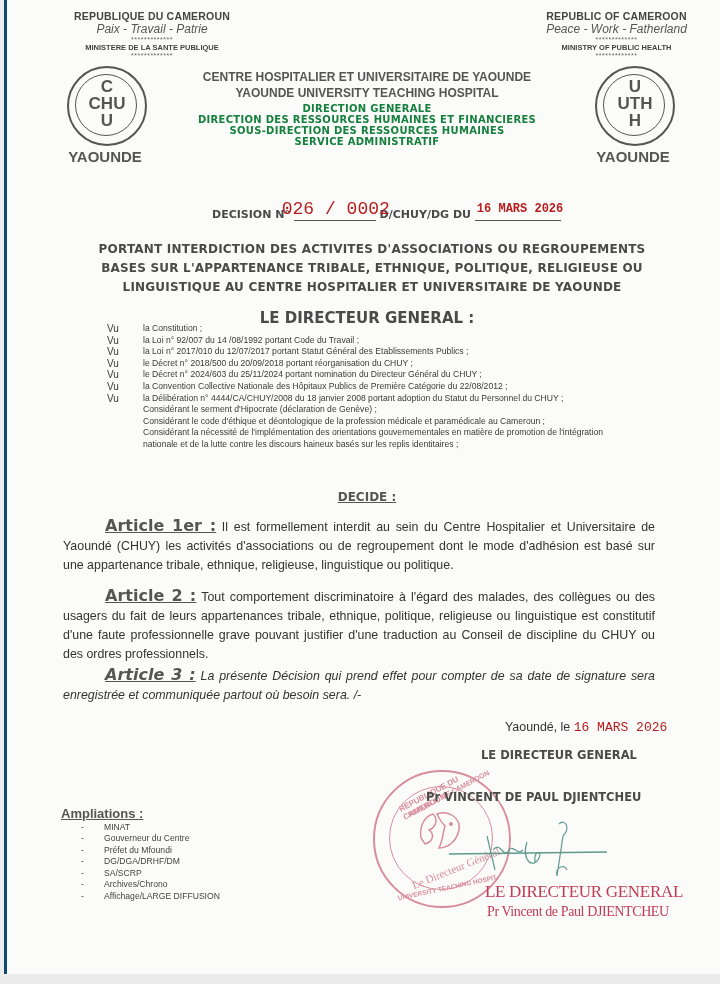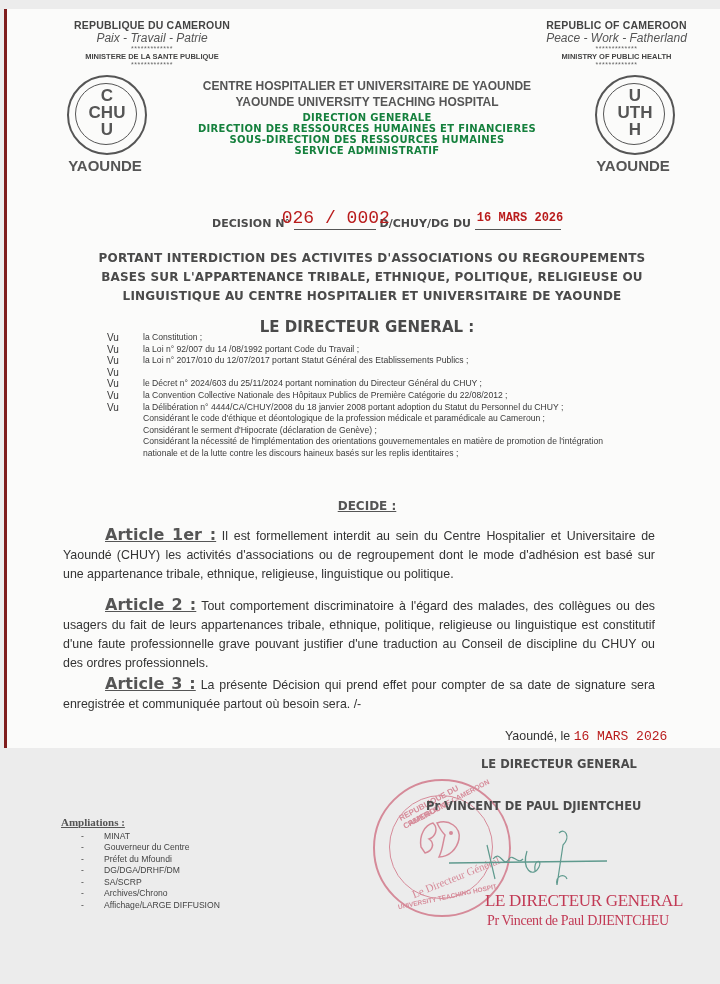--- a/index.html
+++ b/index.html
@@ -3,23 +3,23 @@
 <meta charset="utf-8">
 <style>
   html, body { margin: 0; padding: 0; }
   body {
     width: 720px; height: 984px; overflow: hidden; position: relative;
     background: #ececec;
     font-family: "Liberation Sans", sans-serif;
     color: #3a3a3a;
   }
   .page {
-    position: absolute; left: 4px; top: 9px; width: 714px; height: 739px;
+    position: absolute; left: 4px; top: 0; width: 714px; height: 974px;
     background: #fbfbfa;
-    border-left: 3px solid #7f1d1d;
+    border-left: 3px solid #0c4a6e;
   }
   .abs { position: absolute; }
   .center { text-align: center; }
   .hdr-small { font-size: 10.5px; font-weight: bold; color: #444; letter-spacing: 0.2px; }
   .hdr-motto { font-size: 12px; font-style: italic; color: #555; }
   .hdr-stars { font-size: 7px; color: #666; letter-spacing: 0.5px; line-height: 7px; }
   .hdr-min { font-size: 7.5px; font-weight: bold; color: #444; }
 
   .logo { position: absolute; width: 76px; height: 76px; border: 2px solid #555; border-radius: 50%; }
   .logo .inner { position: absolute; left: 6px; top: 6px; width: 60px; height: 60px; border: 1px solid #555; border-radius: 50%; }
@@ -126,52 +126,53 @@
     <div class="vu-row">
         <span class="vu-key">Vu</span>
         <span>la Loi n° 92/007 du 14 /08/1992 portant Code du Travail ;</span>
       </div>
     <div class="vu-row">
         <span class="vu-key">Vu</span>
         <span>la Loi n° 2017/010 du 12/07/2017 portant Statut Général des Etablissements Publics ;</span>
       </div>
     <div class="vu-row">
         <span class="vu-key">Vu</span>
+        <span>le Décret n° 2018/500 du  20/09/2018 portant réorganisation du CHUY ;</span>
       </div>
     <div class="vu-row">
         <span class="vu-key">Vu</span>
         <span>le Décret n° 2024/603 du 25/11/2024 portant nomination du Directeur Général du CHUY ;</span>
       </div>
     <div class="vu-row">
         <span class="vu-key">Vu</span>
         <span>la Convention Collective Nationale des Hôpitaux Publics de Première Catégorie du 22/08/2012 ;</span>
       </div>
     <div class="vu-row">
         <span class="vu-key">Vu</span>
         <span>la Délibération n° 4444/CA/CHUY/2008 du 18 janvier 2008 portant adoption du Statut du Personnel du CHUY ;</span>
       </div>
+    <div class="consid">Considérant le serment d'Hipocrate (déclaration de Genève) ;</div>
     <div class="consid">Considérant le code d'éthique et déontologique de la profession médicale et paramédicale au Cameroun ;</div>
-    <div class="consid">Considérant le serment d'Hipocrate (déclaration de Genève) ;</div>
     <div class="consid">Considérant la nécessité de l'implémentation des orientations gouvernementales en matière de promotion de l'intégration</div>
     <div class="consid">nationale et de la lutte contre les discours haineux basés sur les replis identitaires ;</div>
   </div>
 
   <div class="abs center" style="left:300px; top:490px; width:120px; font-family:'DejaVu Sans',sans-serif; font-weight:bold; font-size:12px; color:#555; text-decoration:underline;">DECIDE :</div>
 
   <div class="abs body-text" style="left:56px; top:516px; width:592px;">
     <span style="display:inline-block; width:42px;"></span><span class="art-label">Article 1er :</span>
     <span>Il est formellement interdit au sein du Centre Hospitalier et Universitaire de Yaoundé (CHUY) les activités d'associations ou de regroupement dont le mode d'adhésion est basé sur une appartenance tribale, ethnique, religieuse, linguistique ou politique.</span>
   </div>
 
   <div class="abs body-text" style="left:56px; top:586px; width:592px;">
     <span style="display:inline-block; width:42px;"></span><span class="art-label">Article 2 :</span>
     <span>Tout comportement discriminatoire à l'égard des malades, des collègues ou des usagers du fait de leurs appartenances tribale, ethnique, politique, religieuse ou linguistique est constitutif d'une faute professionnelle grave pouvant justifier d'une traduction au Conseil de discipline du CHUY ou des ordres professionnels.</span>
   </div>
 
-  <div class="abs body-text" style="left:56px; top:665px; width:592px;">
+  <div class="abs body-text" style="left:56px; top:665px; width:592px;font-style:italic;">
     <span style="display:inline-block; width:42px;"></span><span class="art-label">Article 3 :</span>
     <span>La présente Décision qui prend effet pour compter de sa date de signature sera enregistrée et communiquée partout où besoin sera. /-</span>
   </div>
 
   <div class="abs" style="left:498px; top:720px; font-size:12.4px; color:#333;">
     <span>Yaoundé, le</span>
     <span class="stamp-red" style="font-size:13px; font-weight:normal;">16 MARS 2026</span>
   </div>
   <div class="abs" style="left:474px; top:748px; font-family:'DejaVu Sans',sans-serif; font-weight:bold; font-size:11.5px; color:#4a4a4a;">LE DIRECTEUR GENERAL</div>
 
@@ -194,21 +195,21 @@
     <path d="M2 34 L160 32" stroke="#5f9a8e" stroke-width="1.4" fill="none"></path>
     <path d="M40 16 L48 50 M46 30 C54 20 56 40 62 30 C66 24 70 36 76 30" stroke="#5f9a8e" stroke-width="1.2" fill="none"></path>
     <path d="M80 22 C74 40 86 50 92 38 C96 30 86 30 88 42" stroke="#5f9a8e" stroke-width="1.2" fill="none"></path>
     <path d="M112 4 C118 -2 124 8 116 16 L110 56 C108 46 118 44 120 50" stroke="#5f9a8e" stroke-width="1.2" fill="none"></path>
   </svg>
 
   <div class="abs red-sign" style="left:478px; top:882px; font-size:17px; letter-spacing:-0.3px;">LE DIRECTEUR GENERAL</div>
   <div class="abs red-sign" style="left:480px; top:904px; font-size:14px; letter-spacing:-0.4px;">Pr Vincent de Paul DJIENTCHEU</div>
 
   <div class="abs ampl" style="left:54px; top:808px; width:240px;">
-    <div style="font-family:Liberation Serif, serif; font-weight:bold; text-decoration:underline; color:#555; font-size:11px; margin-bottom:2px;">Ampliations :</div>
+    <div style="font-family:Liberation Sans, sans-serif; font-weight:bold; text-decoration:underline; color:#555; font-size:13px; margin-bottom:2px;">Ampliations :</div>
     <div class="ampl-item"><span class="dash">-</span><span>MINAT</span></div>
     <div class="ampl-item"><span class="dash">-</span><span>Gouverneur du Centre</span></div>
     <div class="ampl-item"><span class="dash">-</span><span>Préfet du Mfoundi</span></div>
     <div class="ampl-item"><span class="dash">-</span><span>DG/DGA/DRHF/DM</span></div>
     <div class="ampl-item"><span class="dash">-</span><span>SA/SCRP</span></div>
     <div class="ampl-item"><span class="dash">-</span><span>Archives/Chrono</span></div>
     <div class="ampl-item"><span class="dash">-</span><span>Affichage/LARGE DIFFUSION</span></div>
   </div>
 
 </div>

